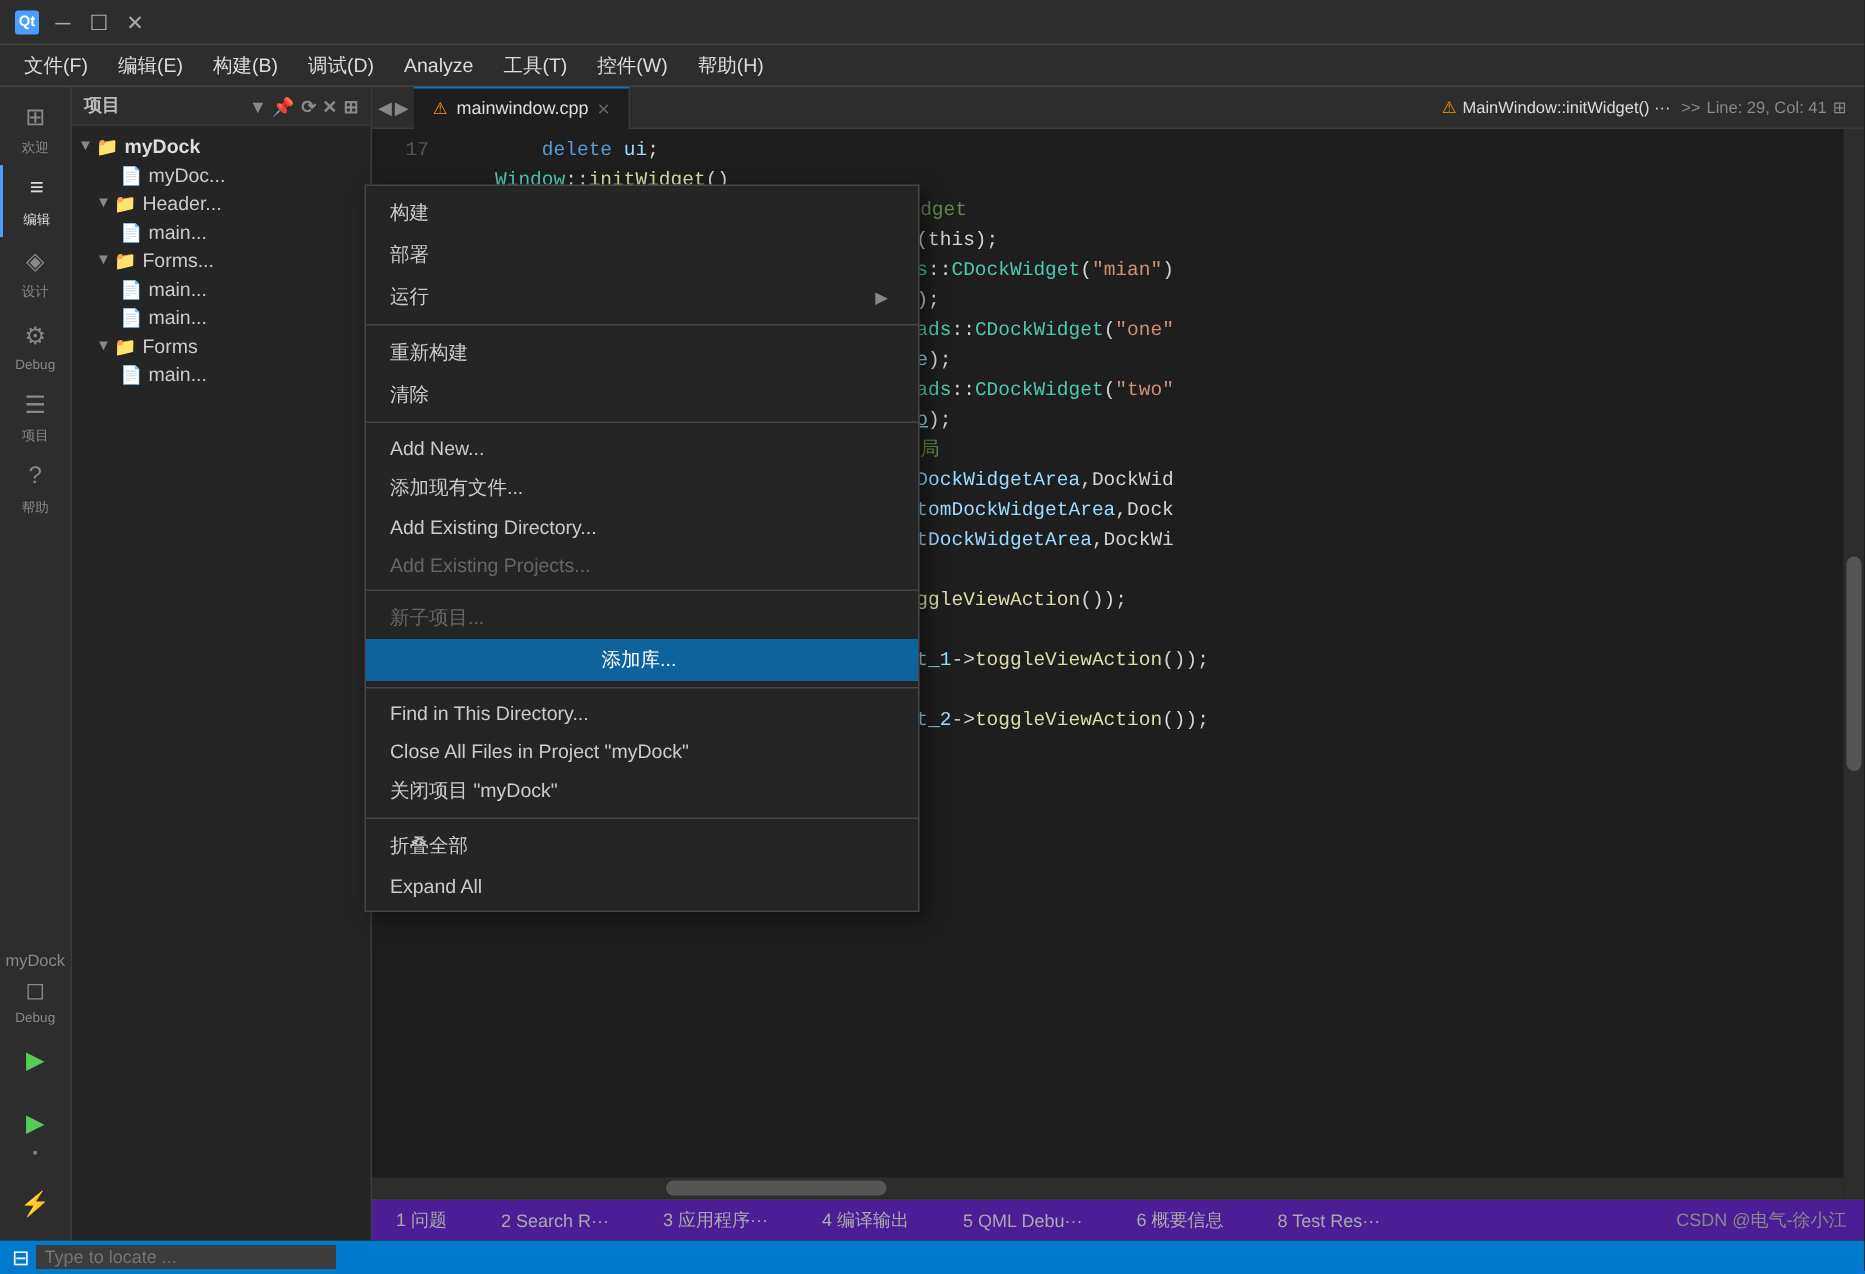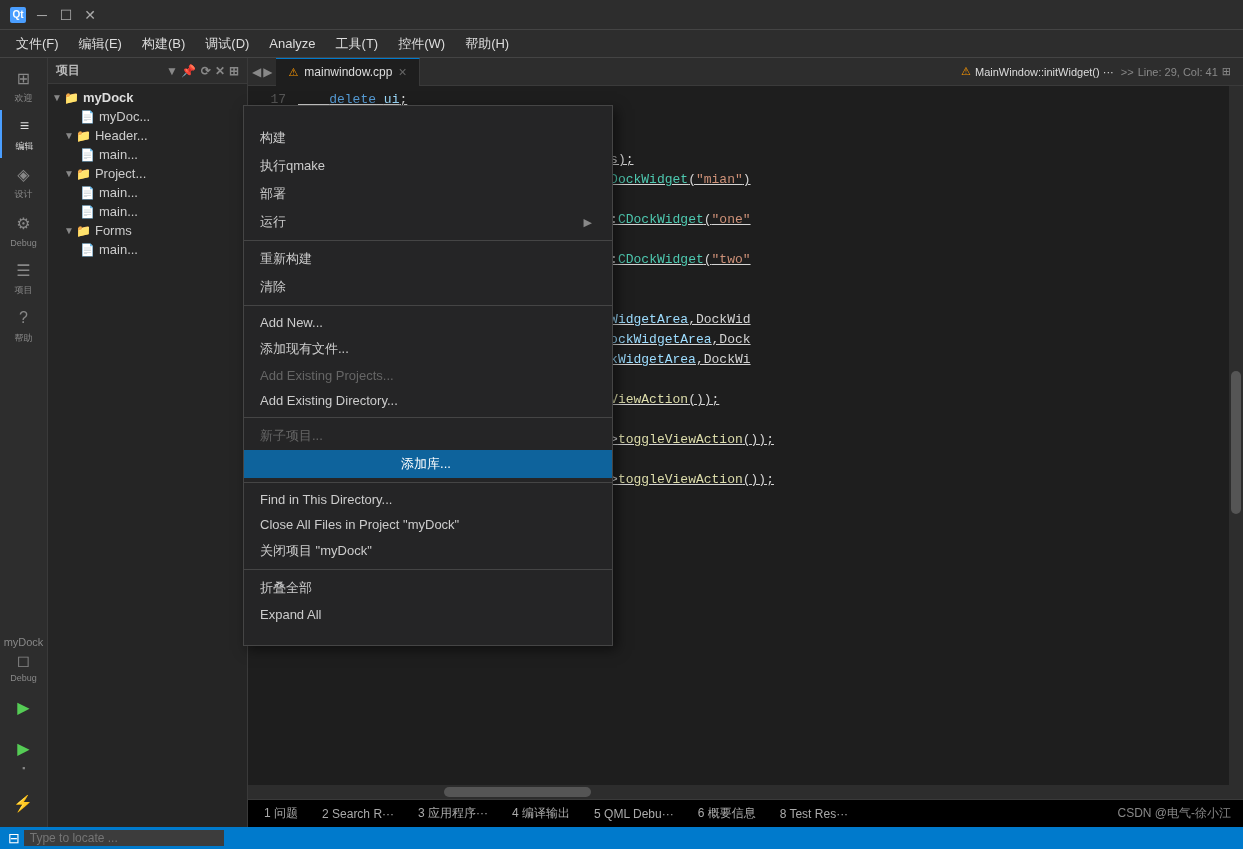--- a/index.html
+++ b/index.html
@@ -155,27 +155,27 @@
     .tree-arrow {
       width: 12px;
       font-size: 10px;
       color: #888;
     }
 
     
     .context-menu {
       position: absolute;
       left: 195px;
-      top: 47px;
+      top: 65px;
       width: 370px;
       background: #252526;
       border: 1px solid #454545;
       box-shadow: 4px 4px 12px rgba(0,0,0,0.5);
       z-index: 100;
-      padding: 18px 0;
+      padding: 4px 0;
       font-size: 13px;
     }
     .ctx-item {
       padding: 5px 20px 5px 16px;
       color: #ccc;
       cursor: pointer;
       display: flex;
       align-items: center;
       justify-content: space-between;
     }
@@ -222,53 +222,53 @@
       flex: 1;
       overflow: hidden;
       padding: 4px 0;
       font-family: 'Consolas', 'Courier New', monospace;
       font-size: 13px;
       line-height: 20px;
     }
     .code-line {
       display: flex;
       align-items: center;
+      gap: 32px;
     }
     .line-num {
       width: 50px;
       text-align: right;
       padding-right: 12px;
       color: #555;
       user-select: none;
       flex-shrink: 0;
     }
     .line-code {
       color: #d4d4d4;
       white-space: pre;
-      text-decoration: underline;
     }
 
     
     .kw { color: #569cd6; }      
     .fn { color: #dcdcaa; }       
     .cls { color: #4ec9b0; }      
     .str { color: #ce9178; }      
     .cmt { color: #608b4e; }       
     .var { color: #9cdcfe; }
     .underline { text-decoration: underline; }
 
     
     .bottom-tabs {
-      background: #000000;
+      background: #4c1d95;
       height: 28px;
       display: flex;
       align-items: center;
       border-top: 1px solid #3a3a3a;
       padding: 0 4px;
-      gap: 0;
+      gap: 12px;
     }
     .bottom-tab {
       padding: 2px 12px;
       color: #aaa;
       font-size: 12px;
       cursor: pointer;
       white-space: nowrap;
     }
 
     
@@ -426,21 +426,21 @@
           <span>Header...</span>
         </div>
         <div class="tree-item" style="padding-left:32px">
           <span style="margin-right:4px;color:#5af;font-size:12px">📄</span>
           <span>main...</span>
         </div>
 
         <div class="tree-item" style="padding-left:16px">
           <span class="tree-arrow">▼</span>
           <span style="margin-right:4px;color:#e8a;font-size:12px">📁</span>
-          <span>Project...</span>
+          <span>Forms...</span>
         </div>
         <div class="tree-item" style="padding-left:32px">
           <span style="margin-right:4px;color:#5af;font-size:12px">📄</span>
           <span>main...</span>
         </div>
         <div class="tree-item" style="padding-left:32px">
           <span style="margin-right:4px;color:#5af;font-size:12px">📄</span>
           <span>main...</span>
         </div>
 
@@ -453,48 +453,45 @@
           <span style="margin-right:4px;color:#5af;font-size:12px">📄</span>
           <span>main...</span>
         </div>
       </div>
 
       <div class="context-menu">
         <div class="ctx-item">
           <span>构建</span>
         </div>
         <div class="ctx-item">
-          <span>执行qmake</span>
-        </div>
-        <div class="ctx-item">
           <span>部署</span>
         </div>
         <div class="ctx-item">
           <span>运行</span>
           <span class="ctx-arrow">▶</span>
         </div>
         <div class="ctx-separator"></div>
         <div class="ctx-item">
           <span>重新构建</span>
         </div>
         <div class="ctx-item">
           <span>清除</span>
         </div>
         <div class="ctx-separator"></div>
         <div class="ctx-item">
           <span>Add New...</span>
         </div>
         <div class="ctx-item">
           <span>添加现有文件...</span>
         </div>
+        <div class="ctx-item">
+          <span>Add Existing Directory...</span>
+        </div>
         <div class="ctx-item disabled">
           <span>Add Existing Projects...</span>
-        </div>
-        <div class="ctx-item">
-          <span>Add Existing Directory...</span>
         </div>
         <div class="ctx-separator"></div>
         <div class="ctx-item disabled">
           <span>新子项目...</span>
         </div>
         <div class="ctx-item selected">
           <span>添加库...</span>
         </div>
         <div class="ctx-separator"></div>
         <div class="ctx-item">

